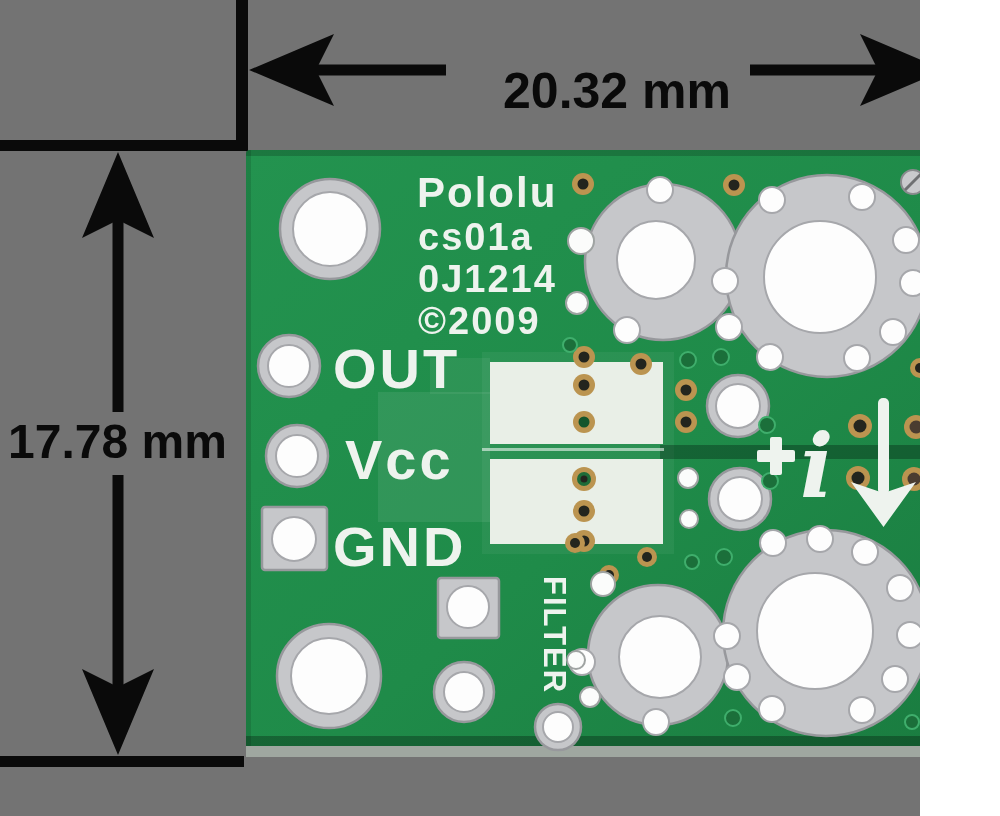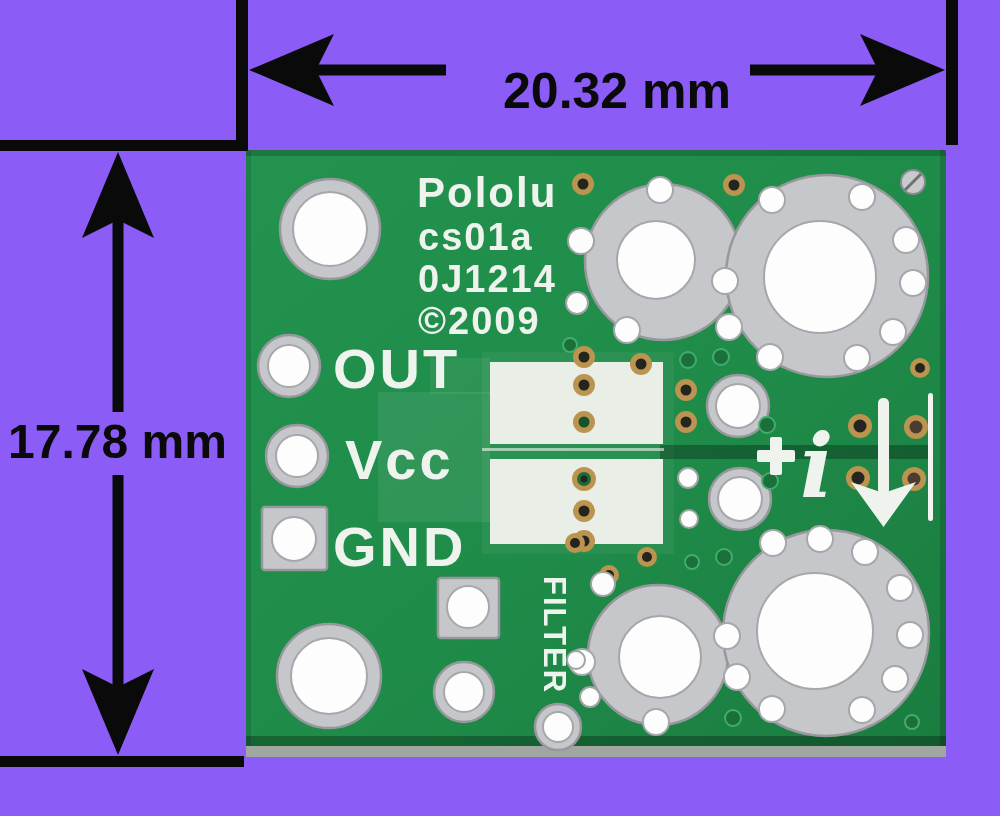--- a/index.html
+++ b/index.html
@@ -1,17 +1,17 @@
 <!DOCTYPE html>
 <html><head>
 <meta charset="utf-8">
 <style>
   html,body{margin:0;padding:0;background:#ffffff;}
   .stage{
-    position:relative;width:1000px;height:816px;background:#8b5cf6;overflow:hidden;
+    position:relative;width:920px;height:816px;background:#737373;overflow:hidden;
     font-family:"Liberation Sans",sans-serif;
   }
   svg{display:block;}
   .silk{
     fill:#eef3ee;
     font-family:"Liberation Sans",sans-serif;
     font-weight:bold;
   }
   .silk-small{letter-spacing:2px;}
   .pin-label{font-size:56px;letter-spacing:3px;}

